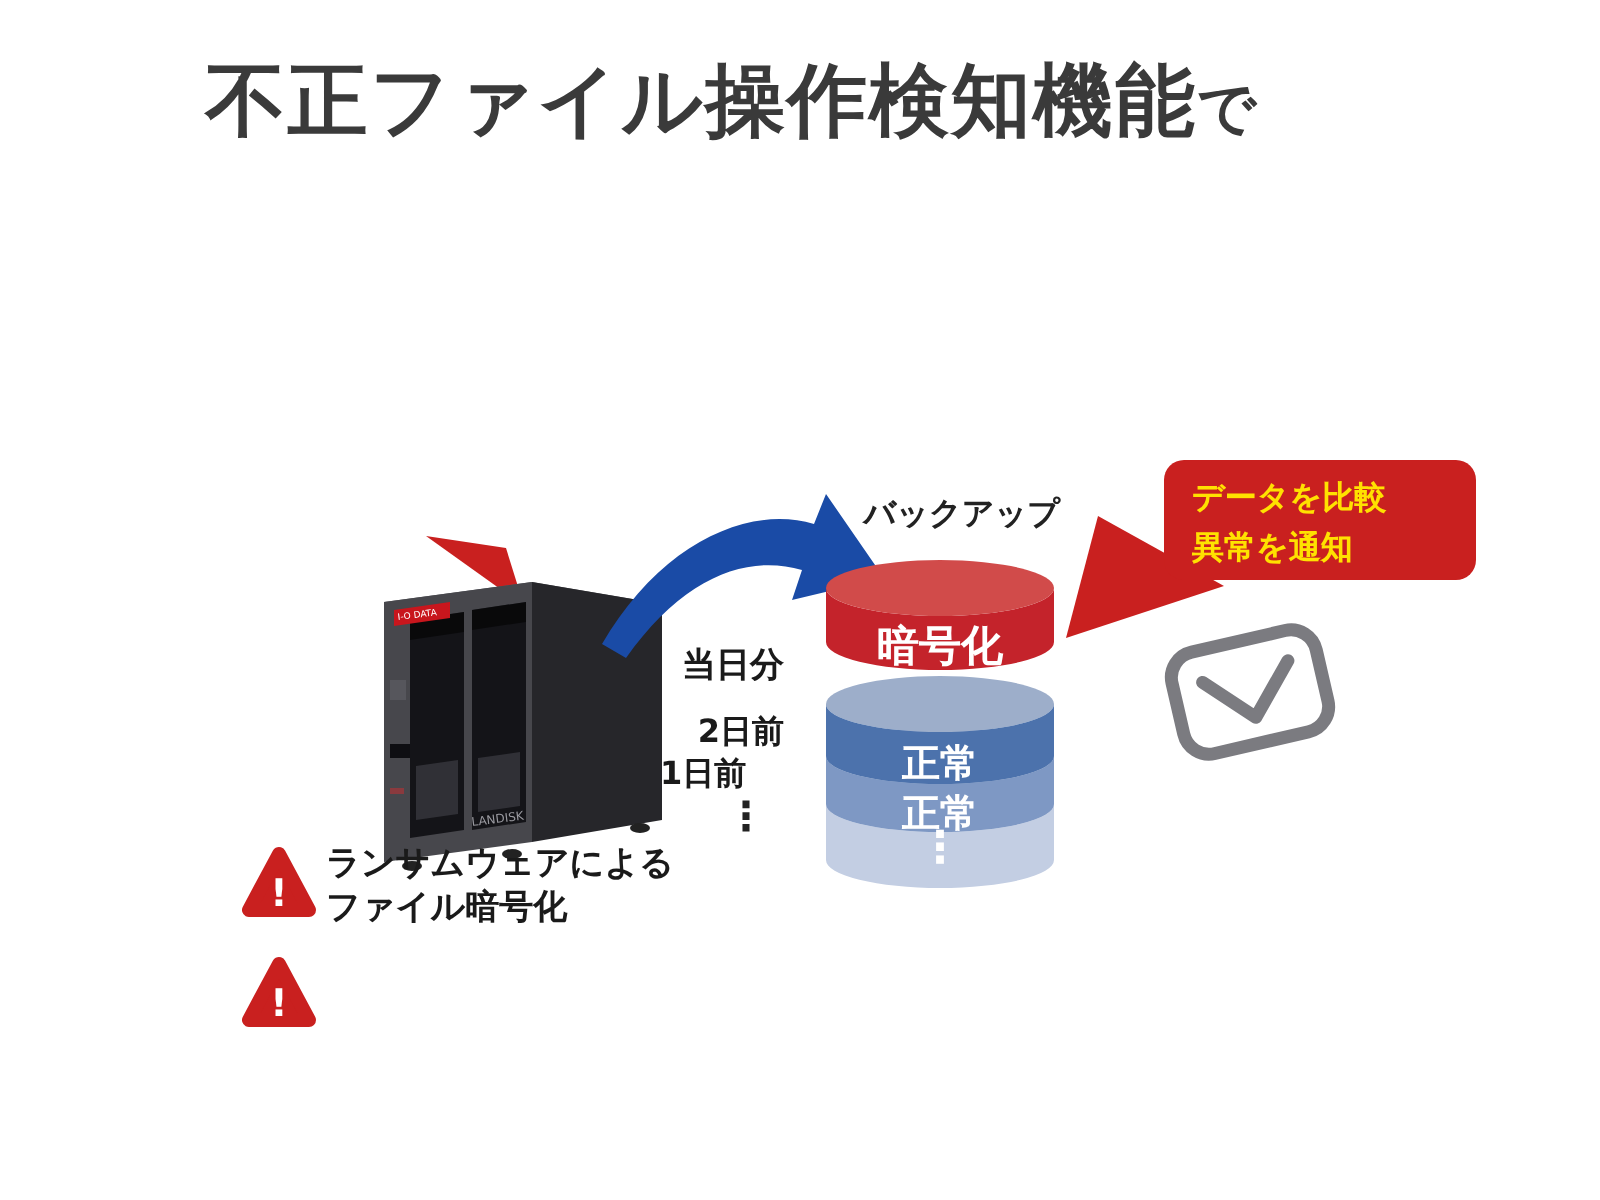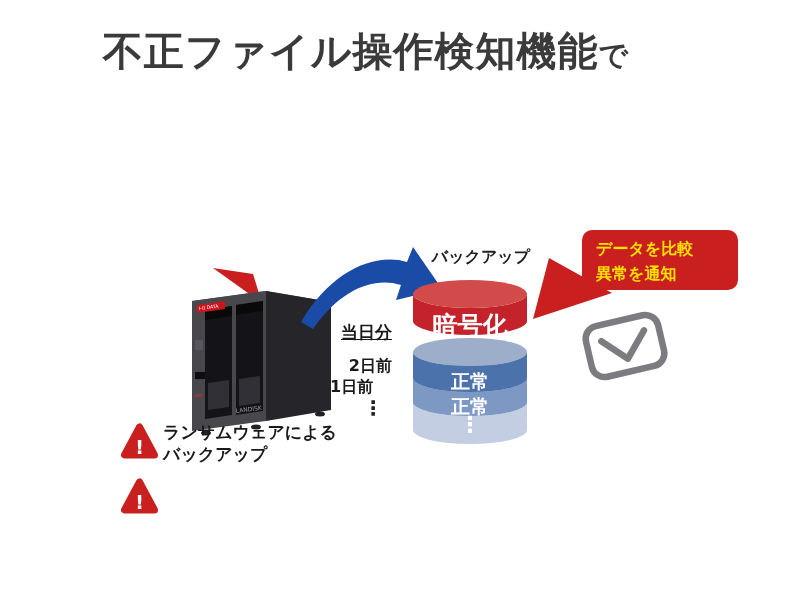--- a/index.html
+++ b/index.html
@@ -24,28 +24,28 @@
            font-weight:bold;white-space:pre-line;}
   .callout-left{left:128px;top:225px;width:142px;height:58px;
                 font-size:17px;line-height:24px;padding:6px 12px;}
   .callout-right{left:548px;top:230px;width:156px;height:60px;
                  font-size:16px;line-height:25px;padding:6px 14px;
                  color:var(--highlight-yellow);margin-left:34px;}
 
   
   .lbl{color:#1A1A1A;font-weight:bold;}
   .backup-label{left:410px;top:247px;width:120px;text-align:right;font-size:16px;color:#222;}
-  .t-today{left:330px;top:321px;width:62px;text-align:right;font-size:17px;text-decoration:underline;}
+  .t-today{left:330px;top:321px;width:62px;text-align:right;font-size:17px;}
   .t-1day{left:330px;top:377px;width:62px;text-align:left;font-size:16px;}
   .t-2day{left:330px;top:356px;width:62px;text-align:right;font-size:16px;}
   .t-more{left:353px;top:396px;width:40px;text-align:center;font-size:20px;color:#222;font-weight:bold;}
 
   
   .cyl-lbl{left:413px;width:114px;text-align:center;font-weight:bold;color:#fff;}
-  .cyl-enc{top:309px;font-size:25px;}
+  .cyl-enc{top:309px;font-size:21px;}
   .cyl-n1{top:369px;font-size:19px;}
   .cyl-n2{top:394px;font-size:19px;}
   .cyl-more{top:412px;font-size:22px;color:#fff;}
 
   
   .warn-text{left:163px;width:240px;font-size:17px;line-height:22px;font-weight:bold;
              color:#1A1A1A;white-space:pre-line;}
   .warn1{top:421px;} .warn2{top:476px;}
   .warn-mark{width:25px;text-align:center;color:#fff;font-weight:bold;font-size:19px;line-height:22px;}
   .mark1{left:127px;top:436px;} .mark2{left:127px;top:491px;}
@@ -135,15 +135,15 @@
   <div class="abs t-more">⋮</div>
 
   <div class="abs cyl-lbl cyl-enc">暗号化</div>
   <div class="abs cyl-lbl cyl-n1">正常</div>
   <div class="abs cyl-lbl cyl-n2">正常</div>
   <div class="abs cyl-lbl cyl-more">⋮</div>
 
   <div class="abs warn-mark mark1">!</div>
   <div class="abs warn-mark mark2">!</div>
   <div class="abs warn-text warn1">ランサムウェアによる
-バックアップ</div>
+ファイル暗号化</div>
 
 </div>
 
 </body></html>

